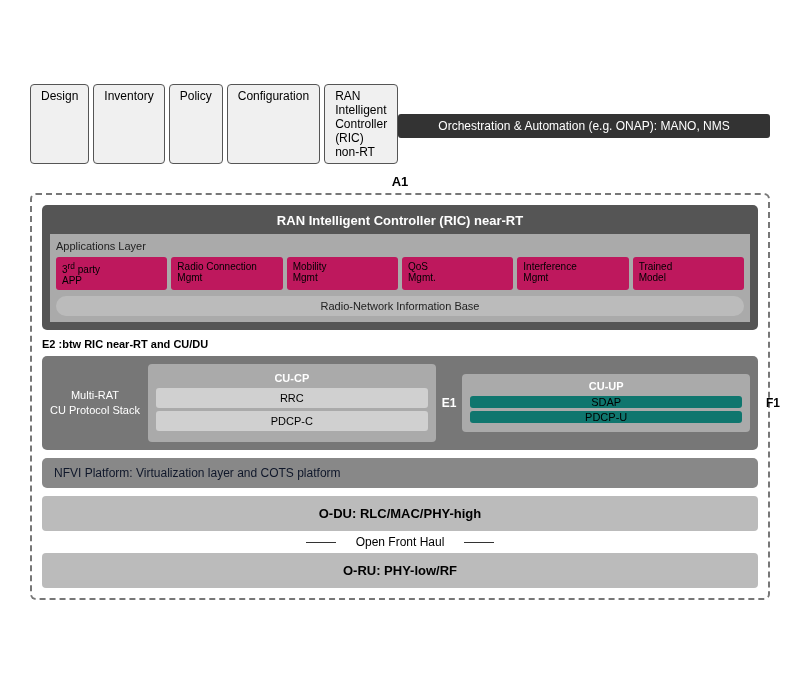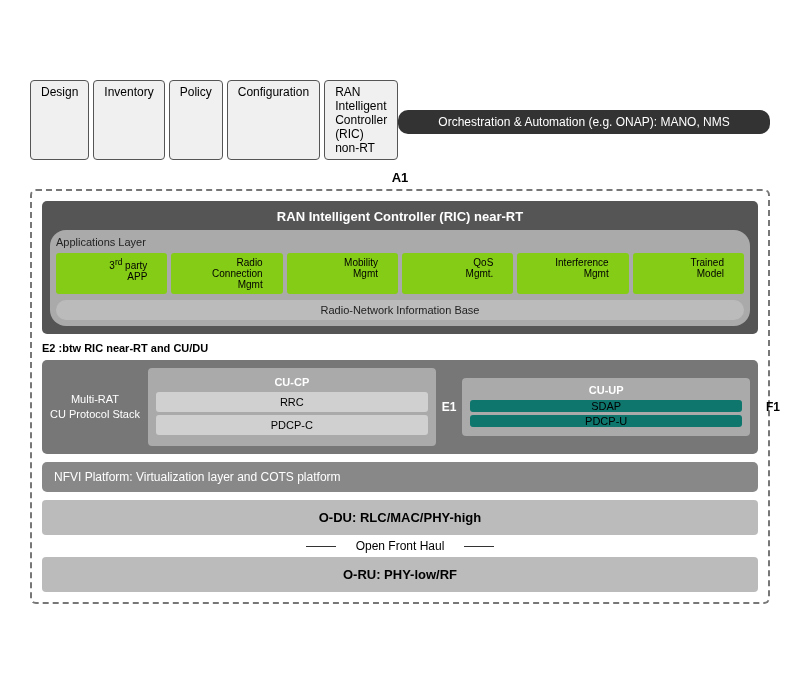--- a/index.html
+++ b/index.html
@@ -38,21 +38,21 @@
       font-size: 12px;
       background: #f0f0f0;
       font-weight: 500;
     }
     .orchestration-bar {
       background: #333;
       color: #fff;
       padding: 5px 20px;
       font-size: 12px;
       font-weight: 500;
-      border-radius: 10px;
+      border-radius: 3px;
       width: 100%;
       text-align: center;
     }
 
     
     .a1-label {
       text-align: center;
       font-size: 13px;
       font-weight: bold;
       margin: 4px 0;
@@ -76,41 +76,41 @@
     }
     .ric-nearrt-title {
       color: #fff;
       font-size: 13px;
       font-weight: bold;
       text-align: center;
       margin-bottom: 6px;
     }
     .app-layer-box {
       background: #aaa;
-      border-radius: 16px;
+      border-radius: 0;
       padding: 6px;
     }
     .app-layer-label {
       font-size: 11px;
       font-weight: 500;
       color: #222;
       margin-bottom: 5px;
     }
     .app-boxes {
       display: flex;
       gap: 4px;
       justify-content: center;
       margin-bottom: 6px;
     }
     .app-box {
-      background: #84cc16;
+      background: #be185d;
       border-radius: 3px;
-      padding: 4px 20px;
+      padding: 4px 6px;
       font-size: 10px;
-      text-align: right;
+      text-align: left;
       min-width: 62px;
       flex: 1;
       font-weight: 500;
     }
     .rnib-box {
       background: #bbb;
       border-radius: 12px;
       padding: 4px 10px;
       font-size: 11px;
       text-align: center;
@@ -215,21 +215,21 @@
 
     
     .nfvi-box {
       background: #888;
       border-radius: 5px;
       padding: 8px 12px;
       margin-bottom: 8px;
       position: relative;
     }
     .nfvi-text {
-      color: #ffffff;
+      color: #0f172a;
       font-size: 12px;
       font-weight: 500;
       text-align: left;
     }
 
     
     .odu-box {
       background: #bbb;
       border-radius: 4px;
       padding: 10px;

